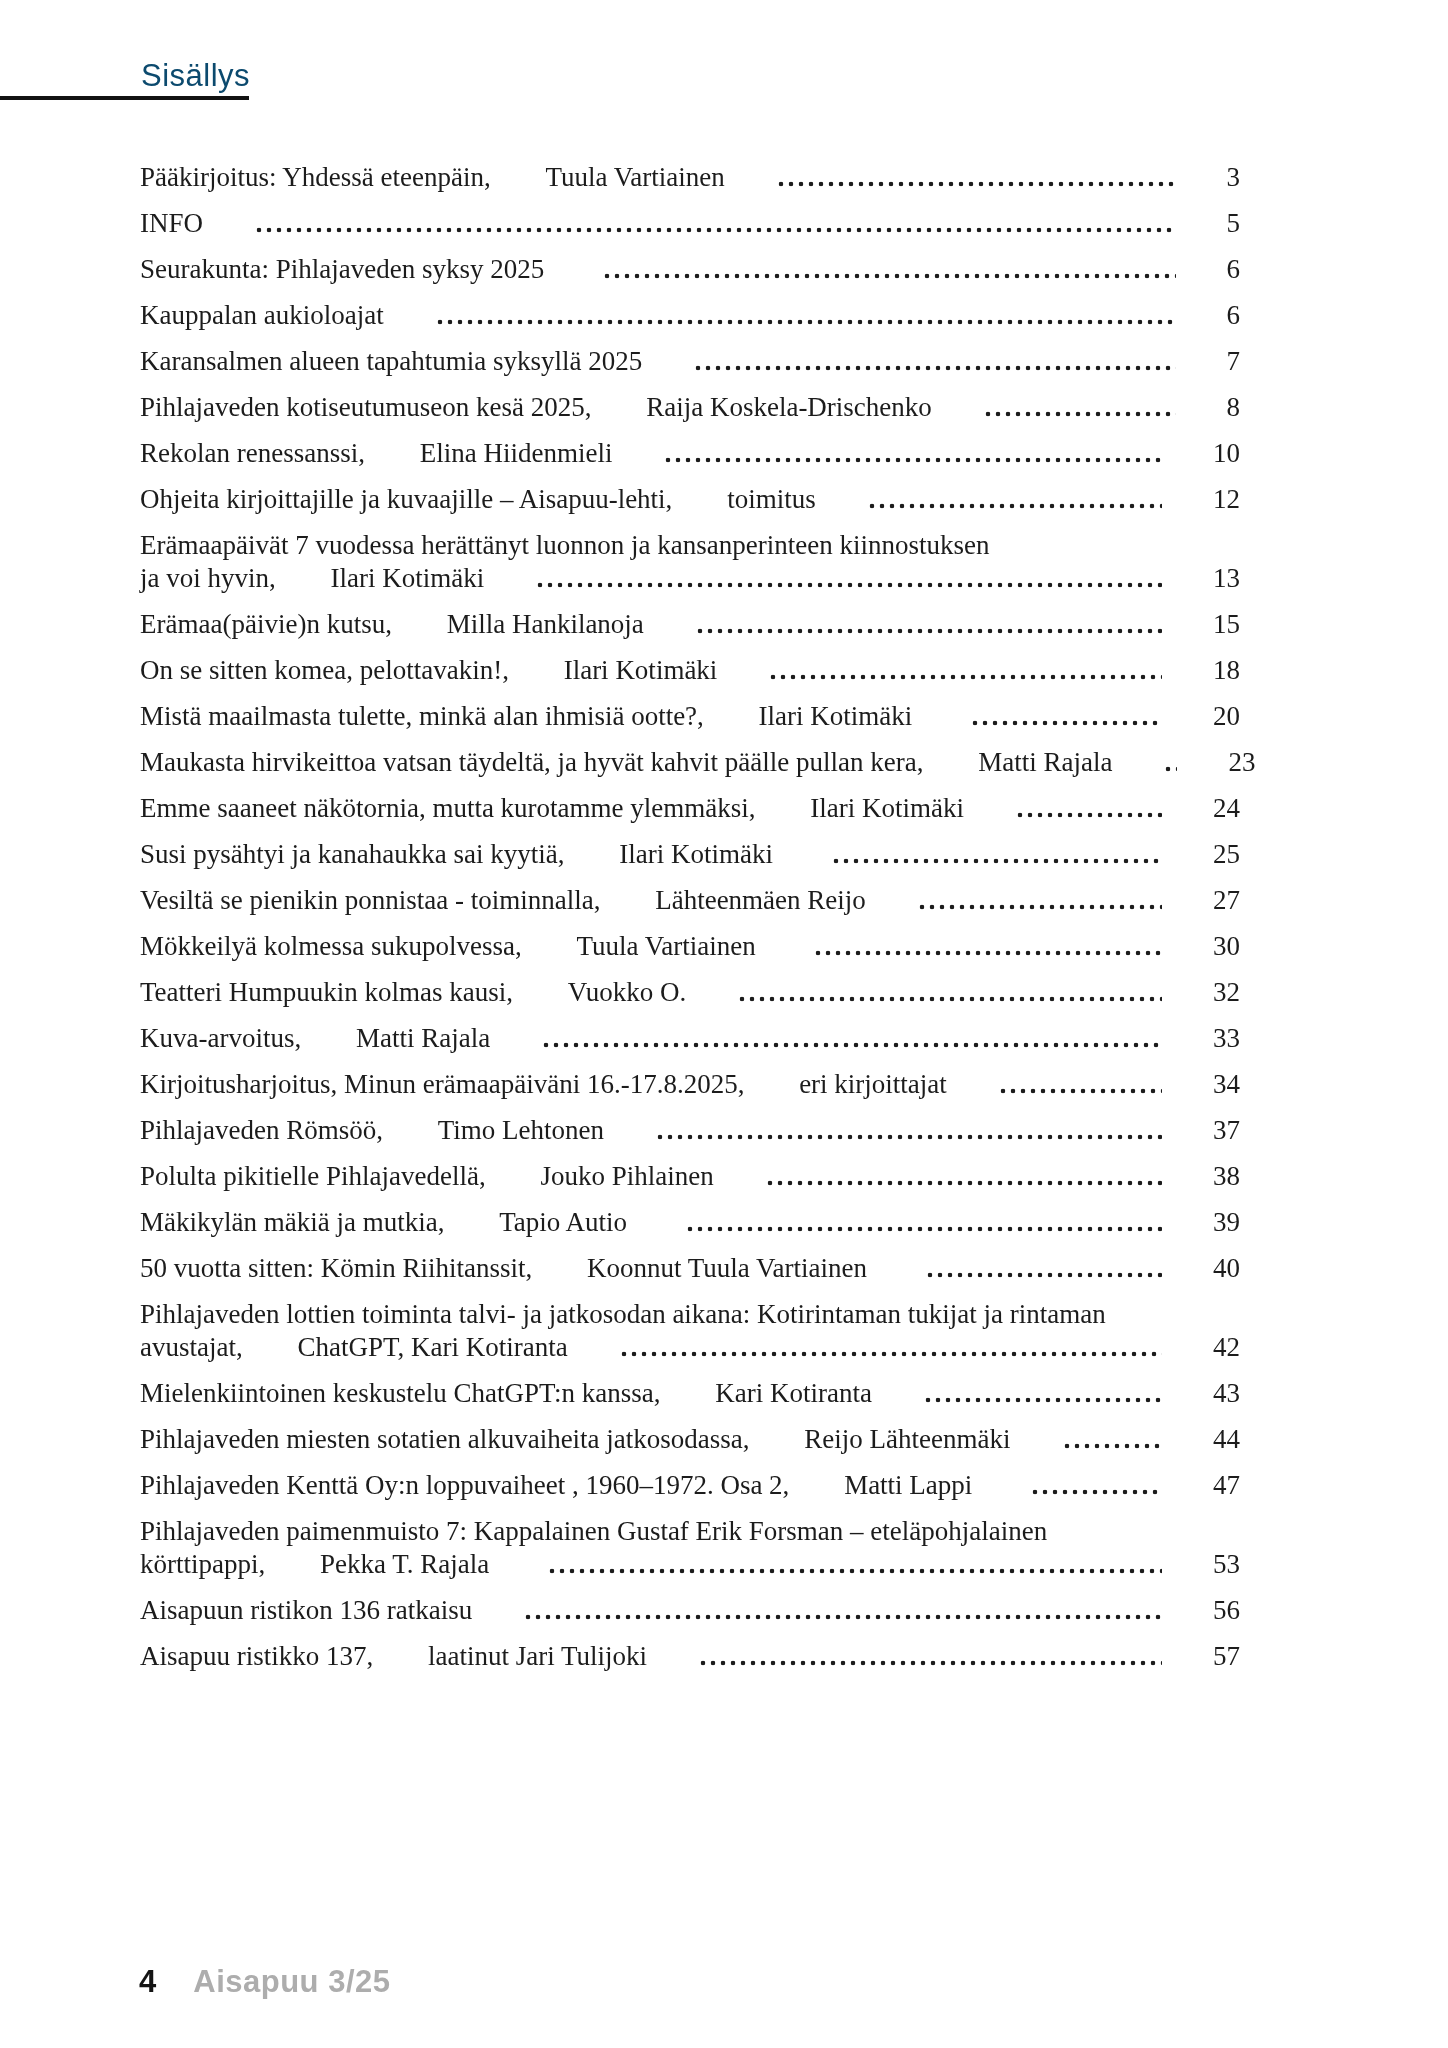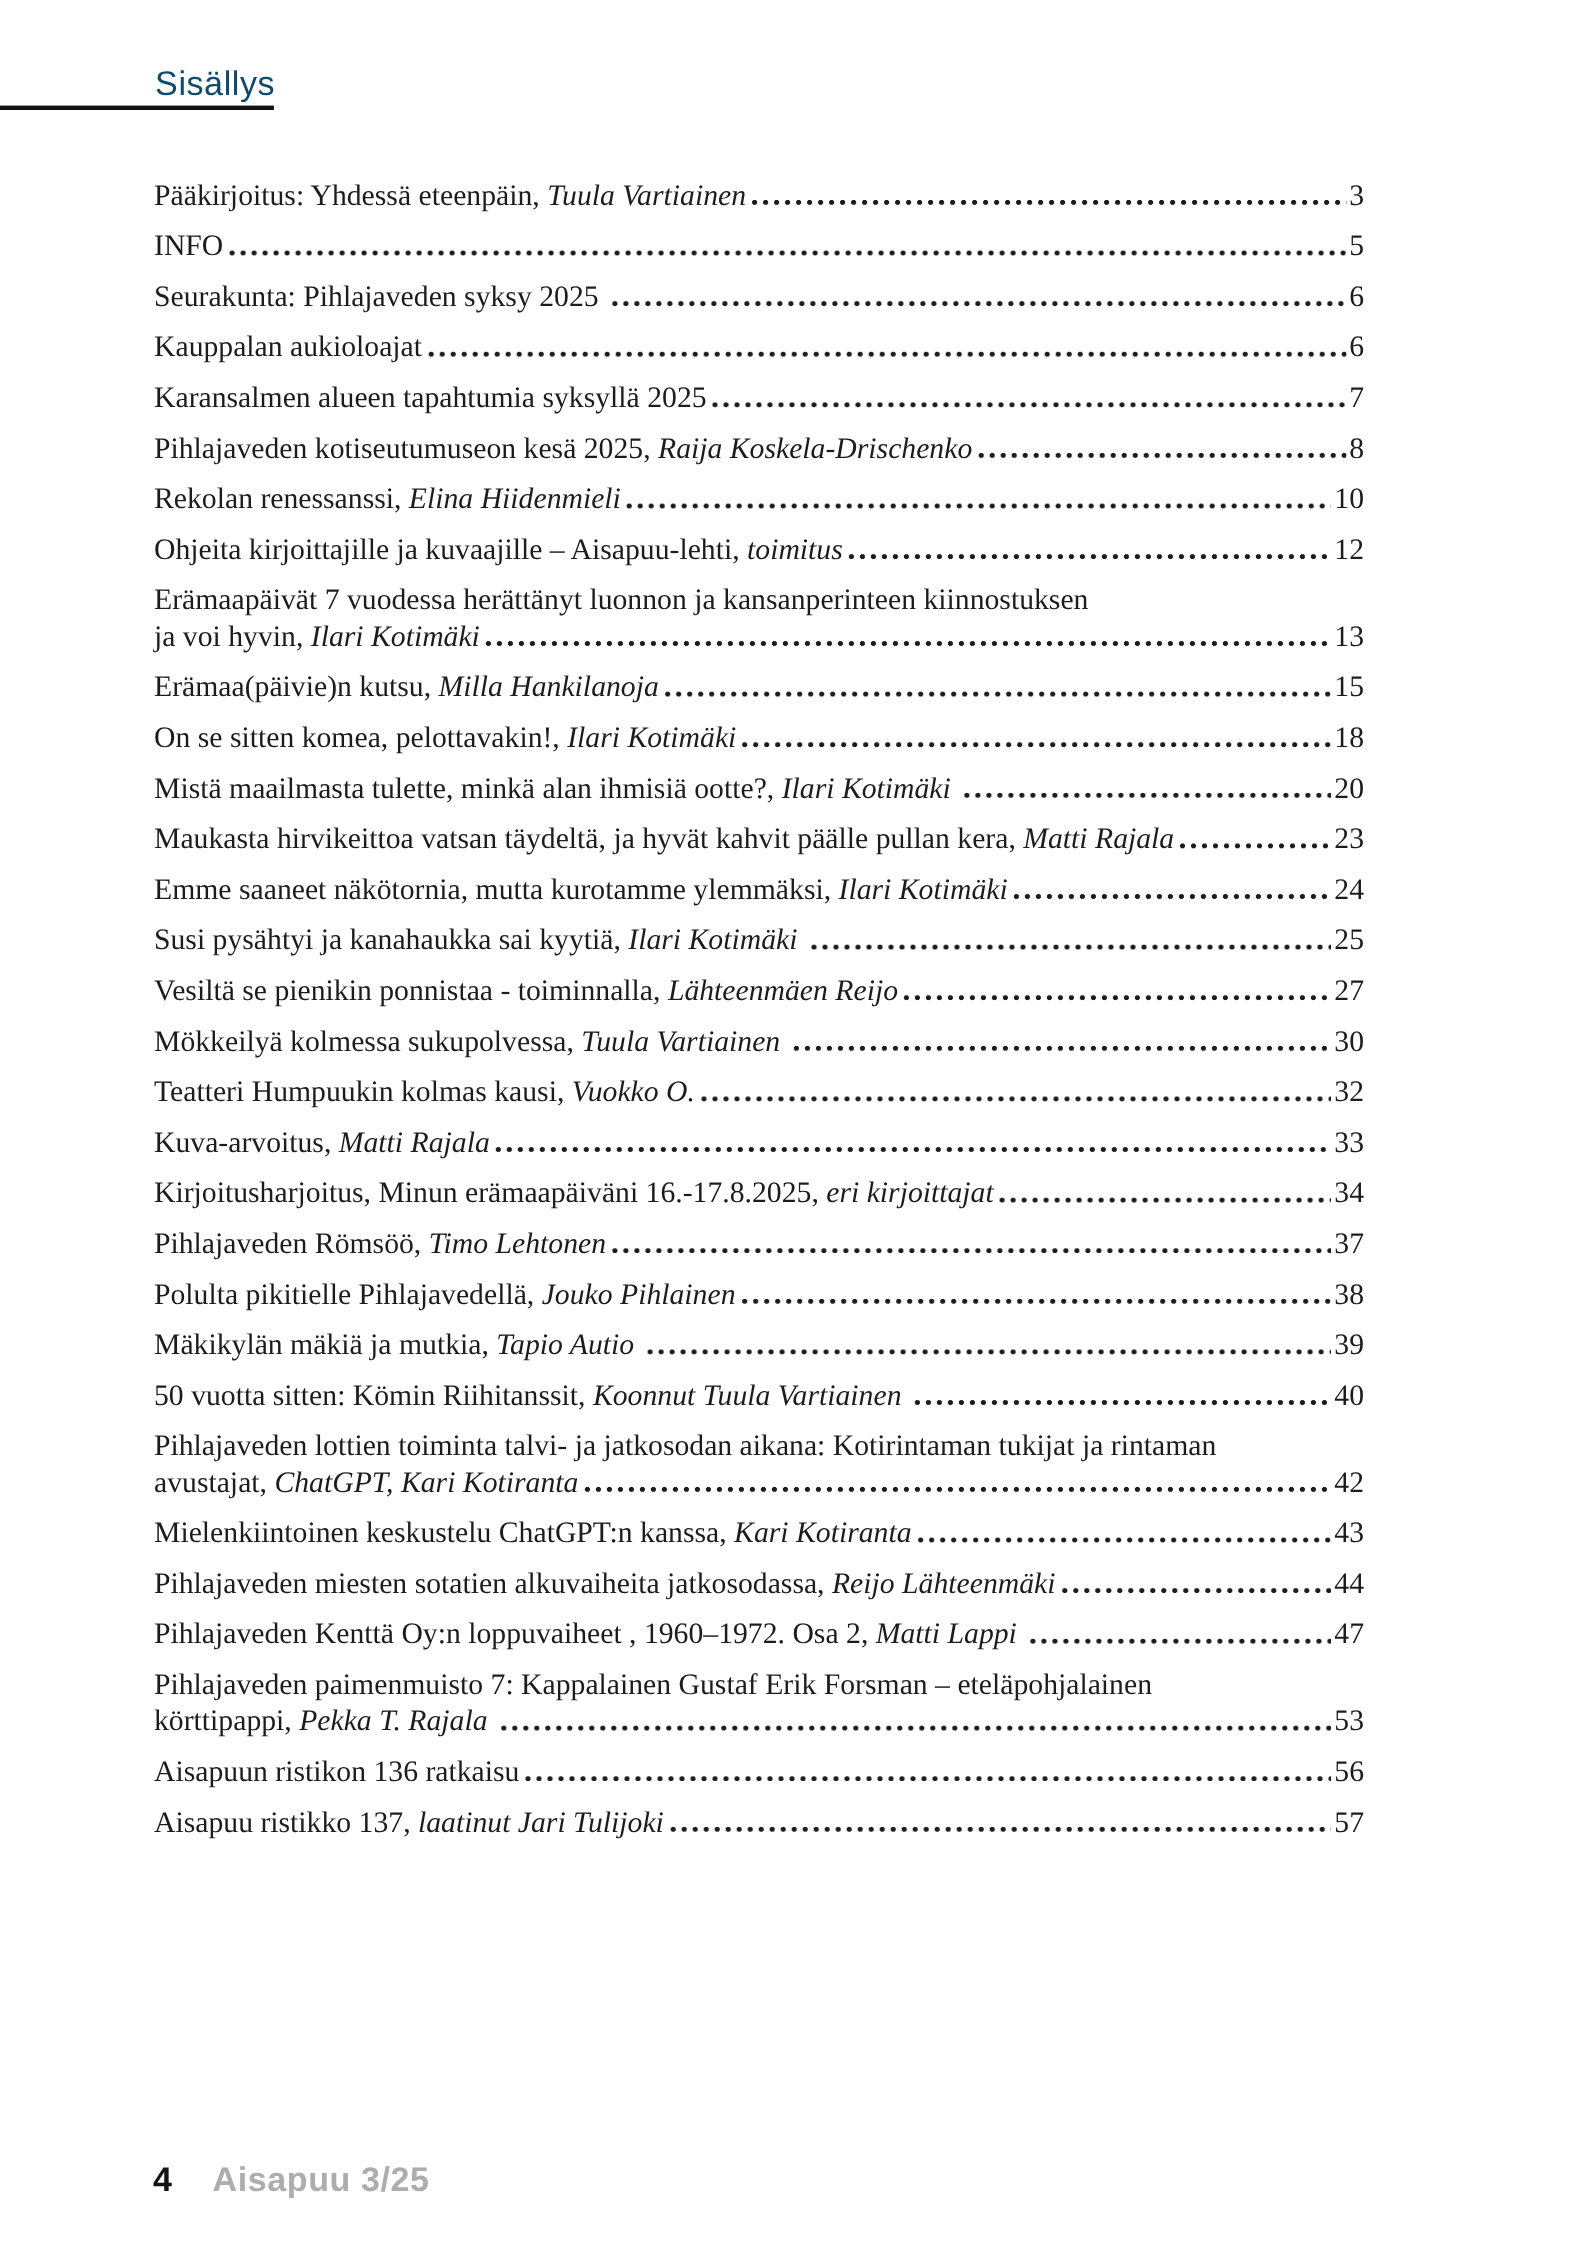--- a/index.html
+++ b/index.html
@@ -51,28 +51,28 @@
     font-size: 27px;
     line-height: 33px;
     margin-bottom: 13px;
   }
   .entry .pre {
     white-space: nowrap;
   }
   .entry .row {
     display: flex;
     align-items: baseline;
+    gap: 48px;
   }
   .entry .t,
   .entry .i,
   .entry .pg {
     white-space: pre;
   }
   .entry .i {
-    font-style: italic;
   }
   .entry .leader {
     flex: 1 1 auto;
     min-width: 14px;
     align-self: stretch;
     margin: 0 3px 0 3px;
     background-image: radial-gradient(circle, #1c1c1c 2px, rgba(0,0,0,0) 2.6px);
     background-size: 10px 6px;
     background-repeat: repeat-x;
     background-position: left calc(100% - 7px);

